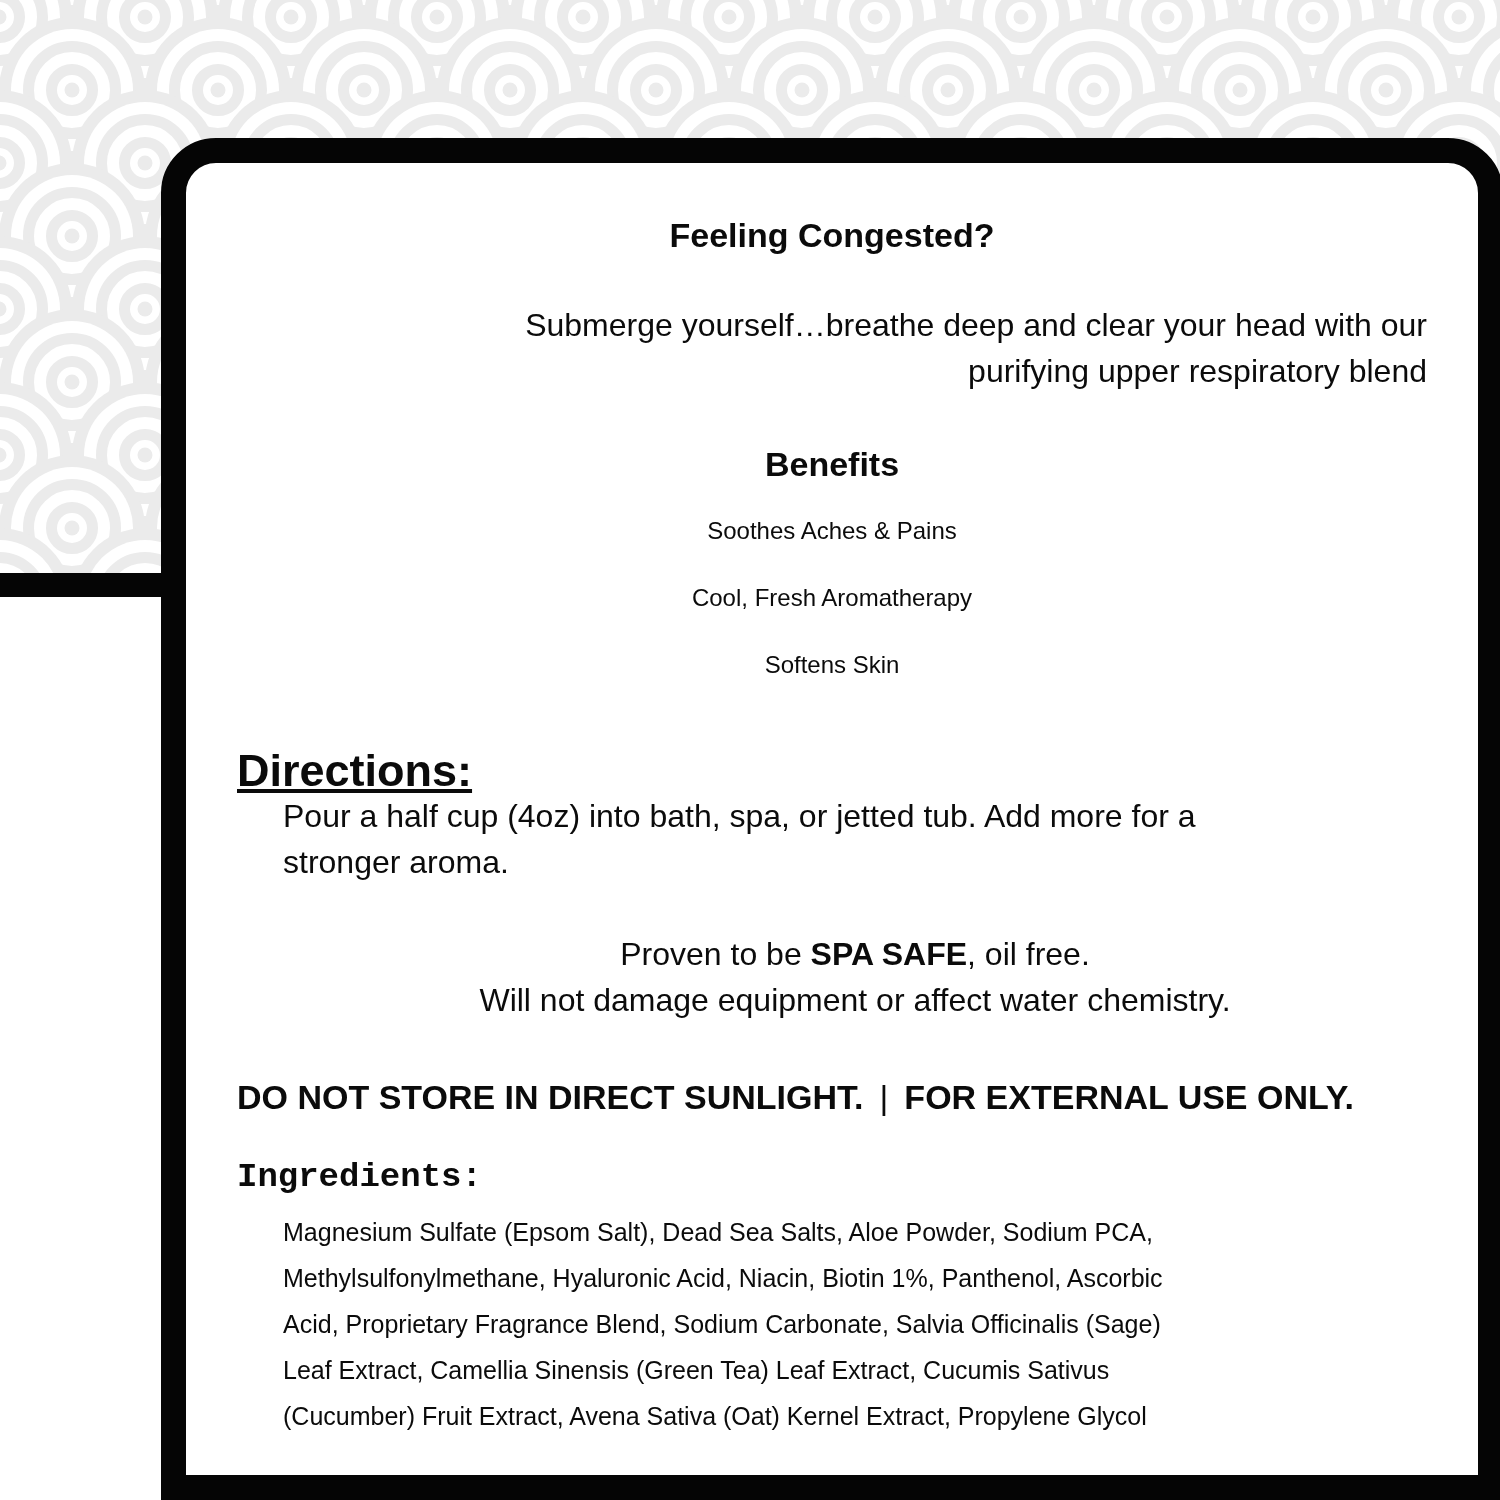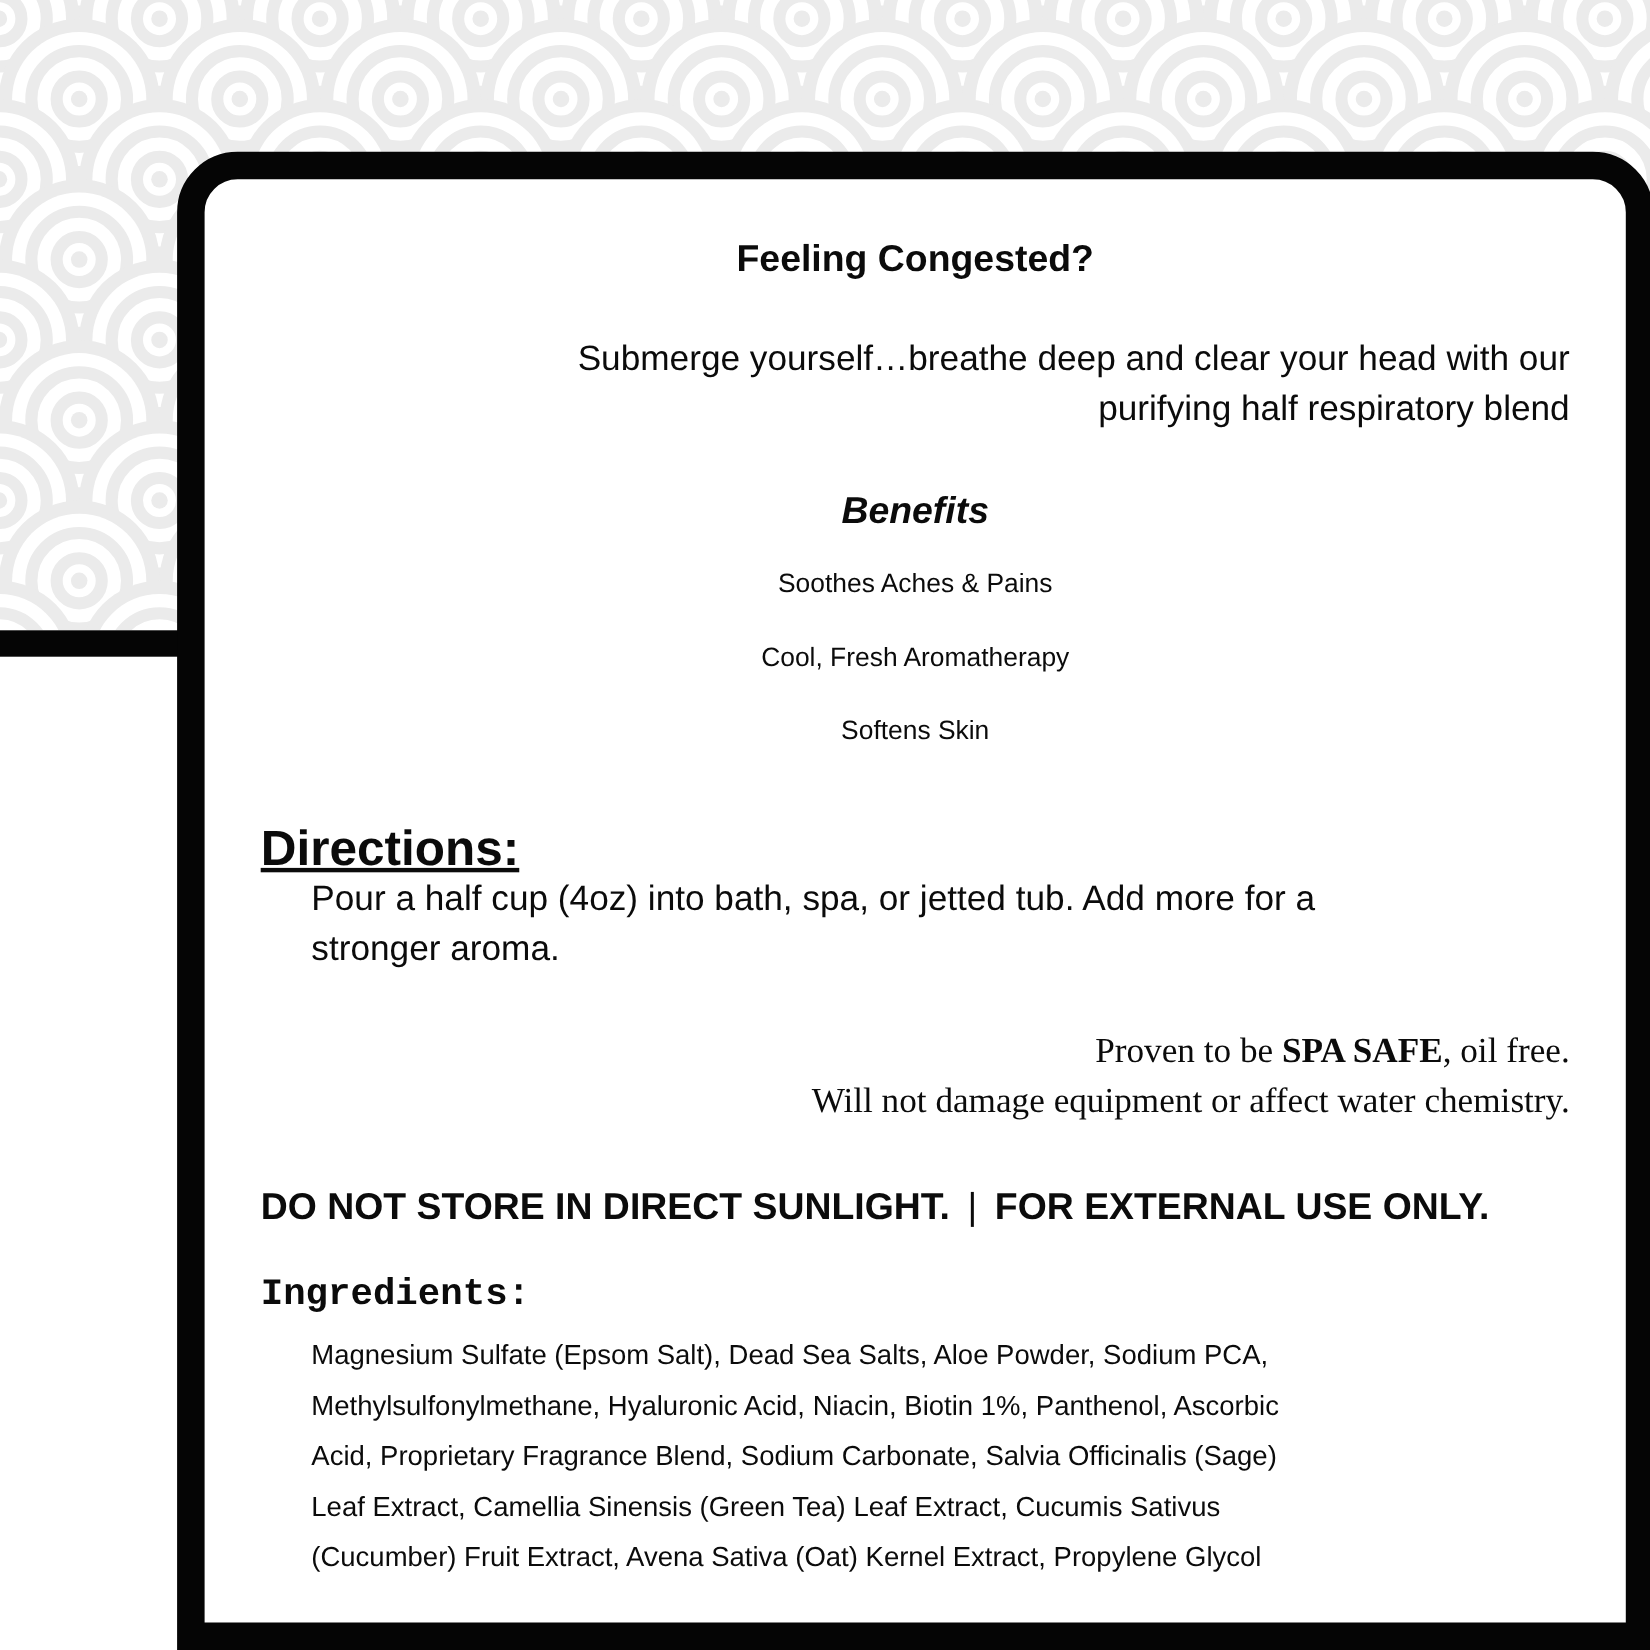--- a/index.html
+++ b/index.html
@@ -42,21 +42,20 @@
     margin: 45px 0 0 0;
     font-size: 32px; line-height: 46px;
     text-align: right;
   }
   .intro-line { white-space: nowrap; }
 
   .benefits-heading {
     margin: 48px 0 13px 0;
     font-size: 34px; line-height: 44px; font-weight: 700;
     text-align: center;
-    font-style: italic;
   }
   .benefit-item {
     margin: 23px 0 0 0;
     font-size: 24px; line-height: 44px;
     text-align: center;
   }
 
   .directions-heading {
     margin: 62px 0 0 0;
     font-size: 45px; line-height: 44px; font-weight: 700;
@@ -66,22 +65,21 @@
   .directions-body {
     margin: 0;
     font-size: 32px; line-height: 46px;
     text-align: left;
   }
   .body-line { white-space: nowrap; margin-left: 46px; }
 
   .spa-block {
     margin: 46px 0 0 0;
     font-size: 32px; line-height: 46px;
-    text-align: right;
-    font-family: Liberation Serif, serif;
+    text-align: center;
   }
   .spa-emphasis { font-weight: 700; }
 
   .warning-line {
     margin: 52px 0 0 0;
     font-size: 34px; line-height: 44px; font-weight: 700;
     text-align: left;
     white-space: nowrap;
   }
   .warning-separator {
@@ -661,21 +659,21 @@
 
 <div class="divider-band"></div>
 
 <div class="label-card">
   <div class="card-content">
 
     <h1 class="title">Feeling Congested?</h1>
 
     <p class="intro">
       <span class="intro-line">Submerge yourself…breathe deep and clear your head with our</span><br>
-      <span class="intro-line">purifying half respiratory blend</span>
+      <span class="intro-line">purifying upper respiratory blend</span>
     </p>
 
     <h2 class="benefits-heading">Benefits</h2>
     <p class="benefit-item">Soothes Aches &amp; Pains</p>
     <p class="benefit-item">Cool, Fresh Aromatherapy</p>
     <p class="benefit-item">Softens Skin</p>
 
     <h2 class="directions-heading">Directions:</h2>
     <p class="directions-body">
       <span class="body-line">Pour a half cup (4oz) into bath, spa, or jetted tub. Add more for a</span><br>

